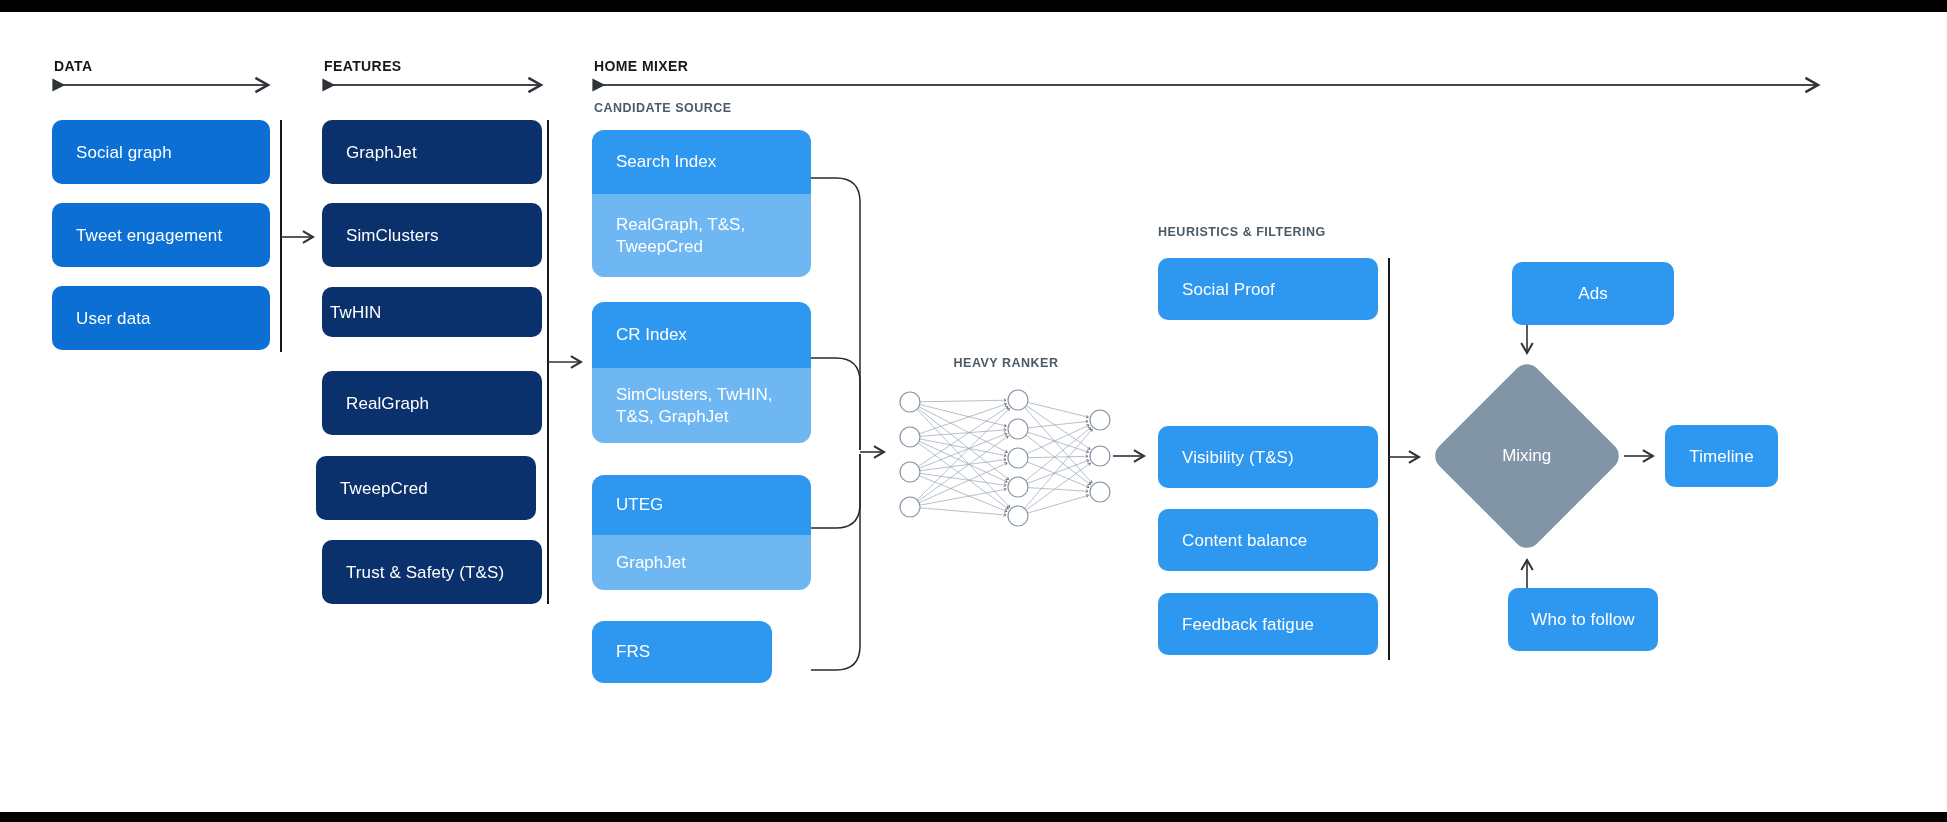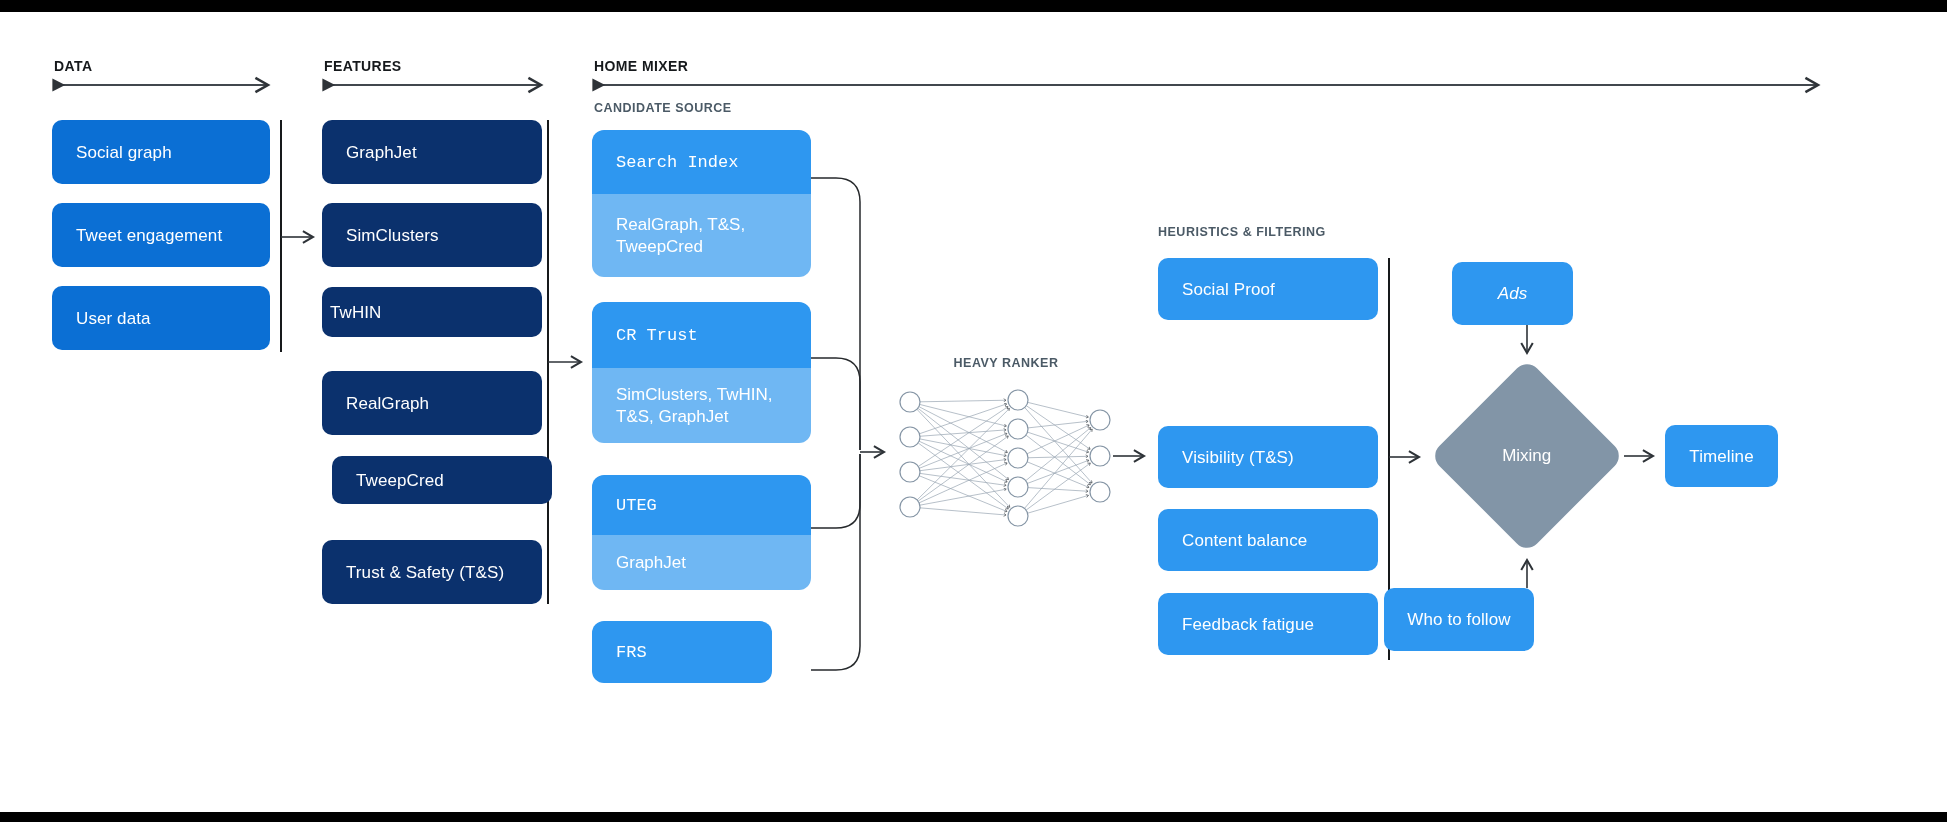--- a/index.html
+++ b/index.html
@@ -29,21 +29,21 @@
     color:var(--box-text,#fff);font-size:17px;letter-spacing:.1px;
     padding:0 28px 0 24px;box-sizing:border-box;line-height:21px;
   }
   .data-box{background:var(--data-box,#0b6fd4);}
   .feature-box{background:var(--feature-box,#0b316d);}
   .filter-box{background:var(--filter-box,#2e97f0);}
   .side-box{background:var(--side-box,#2e97f0);justify-content:center;padding:0 8px;}
   .src-group{position:absolute;border-radius:12px;overflow:hidden;display:flex;flex-direction:column;}
   .src-top{
     background:var(--source-box,#2e97f0);display:flex;align-items:center;
-    color:#fff;font-size:17px;padding:0 28px 0 24px;box-sizing:border-box;font-family:Liberation Mono, monospace;
+    color:#fff;font-size:17px;padding:0 28px 0 24px;box-sizing:border-box;
   }
   .src-sub{
     background:var(--source-sub-box,#6fb7f3);display:flex;align-items:center;
     color:#fff;font-size:17px;padding:6px 26px 6px 24px;box-sizing:border-box;line-height:22px;
   }
   .diamond{
     position:absolute;left:1458px;top:387px;width:138px;height:138px;
     background:var(--mixing-diamond,#8295a7);border-radius:14px;
     transform:rotate(45deg);display:flex;align-items:center;justify-content:center;
   }
@@ -171,41 +171,41 @@
     </div>
   <div class="node-box feature-box" style="left:322px;top:203px;width:220px;height:64px;">
       <span>SimClusters</span>
     </div>
   <div class="node-box feature-box" style="left:322px;top:287px;width:220px;height:50px;padding-left:8px;">
       <span>TwHIN</span>
     </div>
   <div class="node-box feature-box" style="left:322px;top:371px;width:220px;height:64px;">
       <span>RealGraph</span>
     </div>
-  <div class="node-box feature-box" style="left:332px;top:456px;width:220px;height:48px;">
+  <div class="node-box feature-box" style="left:316px;top:456px;width:220px;height:64px;">
       <span>TweepCred</span>
     </div>
   <div class="node-box feature-box" style="left:322px;top:540px;width:220px;height:64px;">
       <span>Trust &amp; Safety (T&amp;S)</span>
     </div>
 
   <div class="abs section-label" style="left:594px;top:100px;">CANDIDATE SOURCE</div>
 
   <div class="src-group" style="left:592px;top:130px;width:219px;">
     <div class="src-top" style="height:64px;">
         <span>Search Index</span>
       </div>
     <div class="src-sub" style="height:83px;">
         <span>RealGraph, T&amp;S, TweepCred</span>
       </div>
   </div>
 
   <div class="src-group" style="left:592px;top:302px;width:219px;">
     <div class="src-top" style="height:66px;">
-        <span>CR Trust</span>
+        <span>CR Index</span>
       </div>
     <div class="src-sub" style="height:75px;">
         <span>SimClusters, TwHIN, T&amp;S, GraphJet</span>
       </div>
   </div>
 
   <div class="src-group" style="left:592px;top:475px;width:219px;">
     <div class="src-top" style="height:60px;">
         <span>UTEG</span>
       </div>
@@ -229,26 +229,26 @@
   <div class="node-box filter-box" style="left:1158px;top:426px;width:220px;height:62px;">
       <span>Visibility (T&amp;S)</span>
     </div>
   <div class="node-box filter-box" style="left:1158px;top:509px;width:220px;height:62px;">
       <span>Content balance</span>
     </div>
   <div class="node-box filter-box" style="left:1158px;top:593px;width:220px;height:62px;">
       <span>Feedback fatigue</span>
     </div>
 
-  <div class="node-box side-box" style="left:1452px;top:262px;width:121px;height:63px;font-style:italic;">
+  <div class="node-box side-box" style="left:1512px;top:262px;width:162px;height:63px;">
       <span>Ads</span>
     </div>
   <div class="diamond">
       <span>Mixing</span>
     </div>
-  <div class="node-box side-box" style="left:1384px;top:588px;width:150px;height:63px;">
+  <div class="node-box side-box" style="left:1508px;top:588px;width:150px;height:63px;">
       <span>Who to follow</span>
     </div>
   <div class="node-box side-box" style="left:1665px;top:425px;width:113px;height:62px;">
       <span>Timeline</span>
     </div>
 
 </div>
 
 </body></html>

